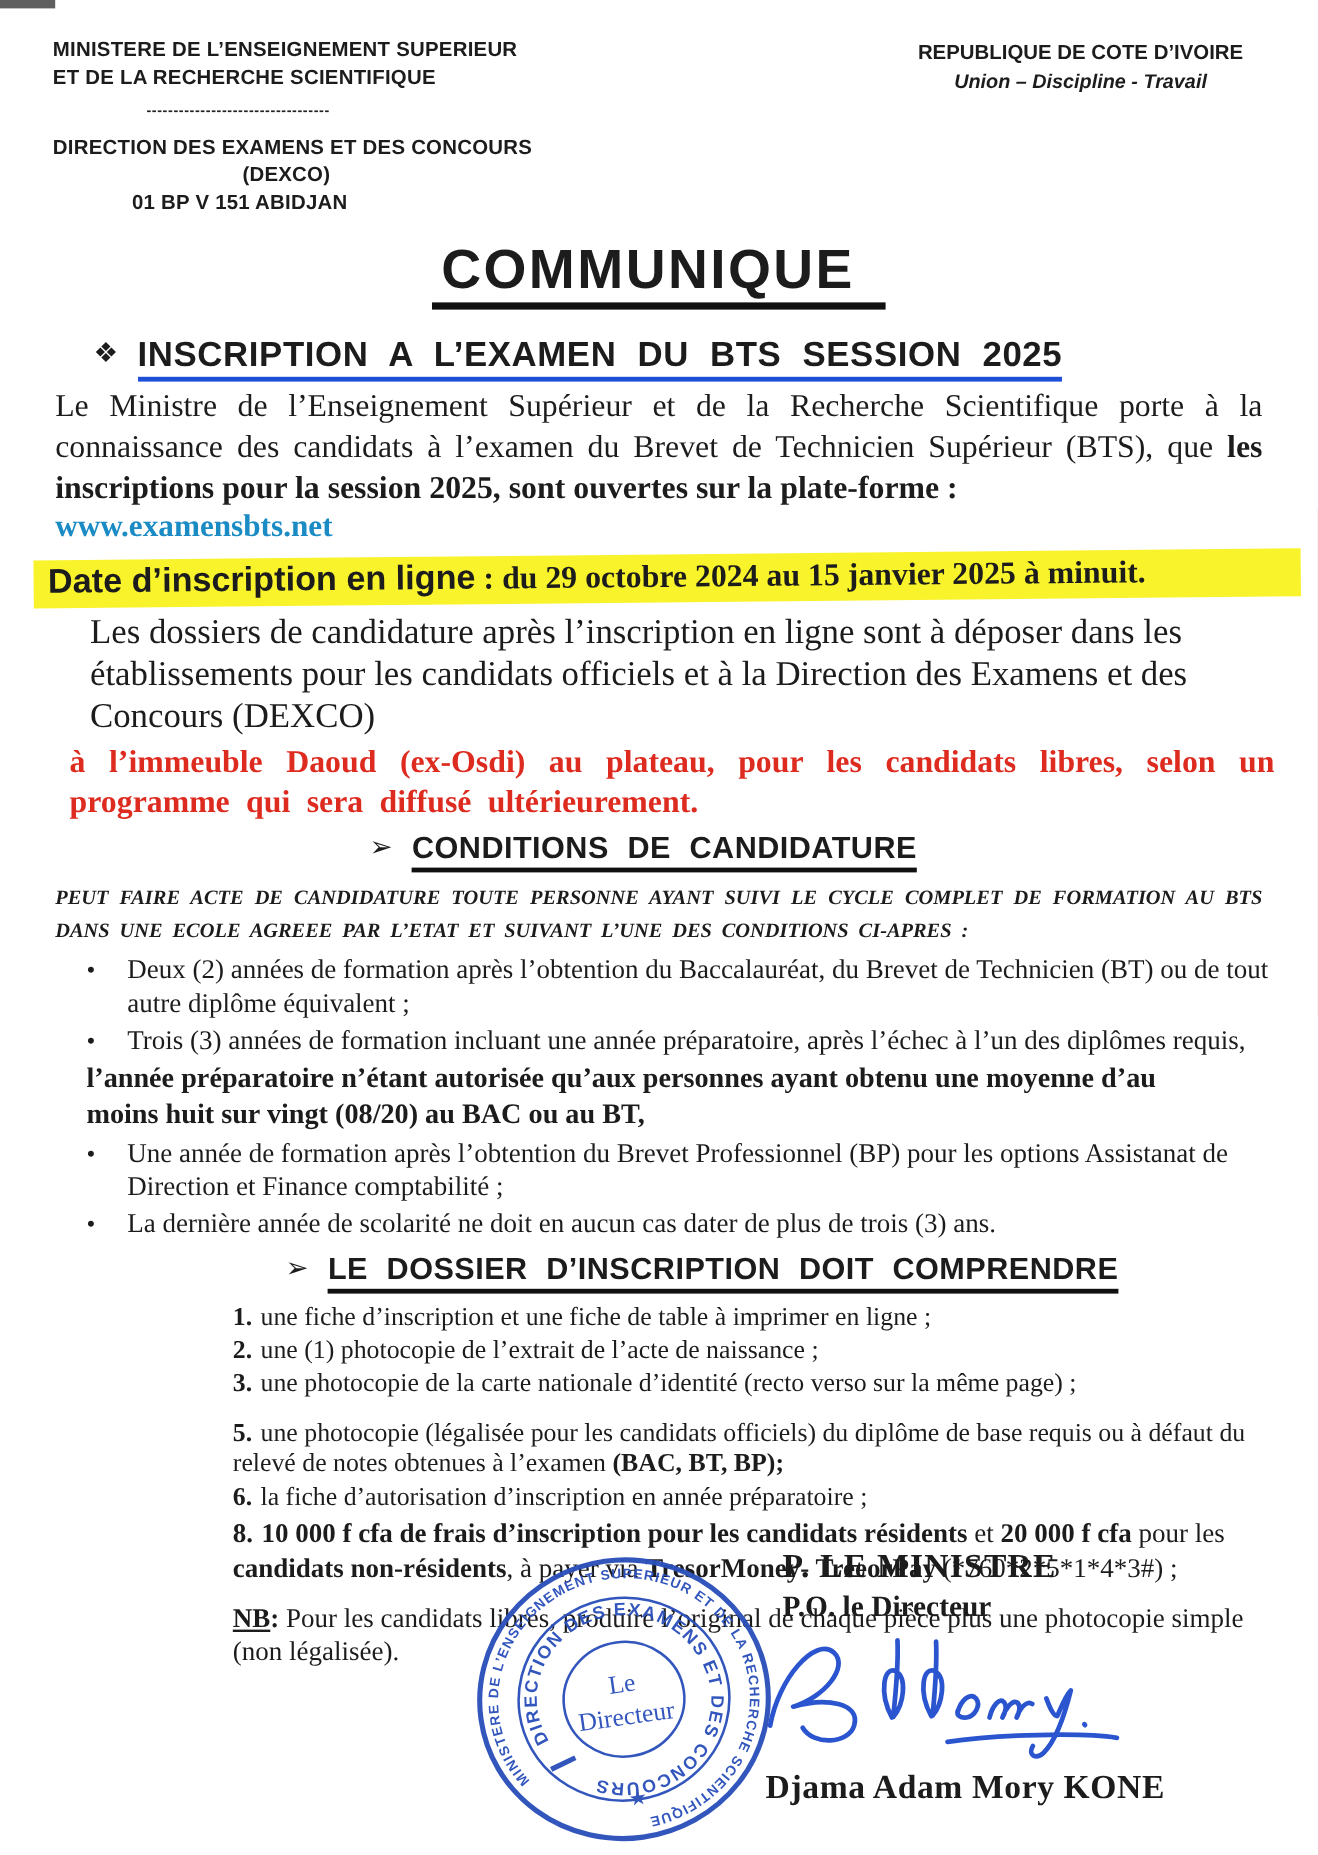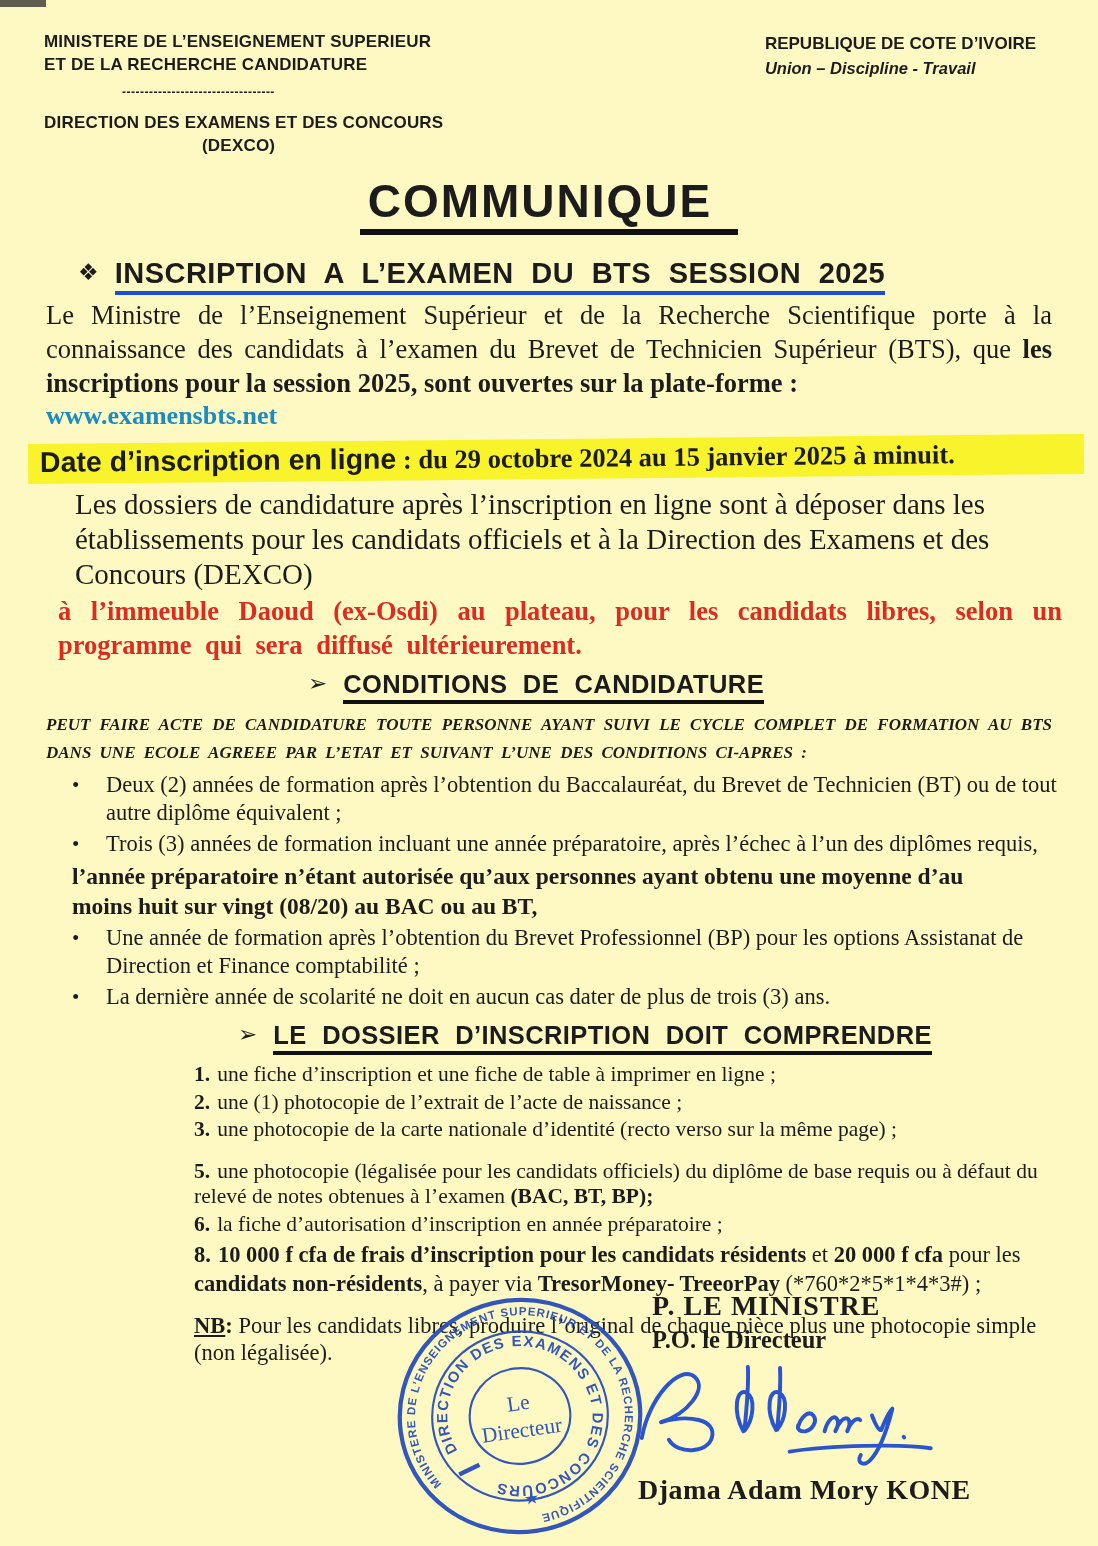--- a/index.html
+++ b/index.html
@@ -1,29 +1,29 @@
 <!DOCTYPE html>
 <html><head>
 <meta charset="utf-8">
 <style>
   html,body { margin:0; padding:0; background:#e8e8e4; }
   .page {
     position:relative; width:1098px; height:1546px; margin:0 auto;
-    background:#fef9c3; overflow:hidden;
+    background:#ffffff; overflow:hidden;
     font-family:"Liberation Serif","DejaVu Serif",serif; color:#1c1c1c;
   }
   .corner-mark { position:absolute; left:0; top:0; width:46px; height:7px; background:#2a2a2a; opacity:.75; }
 
   
   .header { display:flex; justify-content:space-between; padding:30px 26px 0 44px; }
   .header-left { width:470px; font-family:"Liberation Sans","DejaVu Sans",sans-serif; font-weight:bold; font-size:17px; line-height:23px; letter-spacing:.2px; }
   .sep-line { font-size:12px; letter-spacing:.5px; margin:5px 0 7px 78px; color:#222; }
   .dexco-ind { margin-left:158px; }
   .bp-ind { margin-left:66px; }
-  .header-right { text-align:left; font-family:"Liberation Sans","DejaVu Sans",sans-serif; font-weight:bold; font-size:17px; line-height:24px; margin-right:36px; margin-top:2px; }
+  .header-right { text-align:center; font-family:"Liberation Sans","DejaVu Sans",sans-serif; font-weight:bold; font-size:17px; line-height:24px; margin-right:36px; margin-top:2px; }
   .motto { font-style:italic; font-size:16.5px; }
 
   
   .title-wrap { text-align:center; margin-top:18px; }
   .doc-title {
     display:inline-block; font-family:"Liberation Sans","DejaVu Sans",sans-serif;
     font-weight:bold; font-size:46px; letter-spacing:2px;
     border-bottom:6px solid #101010; padding:0 26px 2px 8px; line-height:52px;
   }
 
@@ -89,24 +89,25 @@
 </style>
 </head>
 <body>
 
 <div class="page">
   <div class="corner-mark"></div>
 
   <div class="header">
     <div class="header-left">
       <div>MINISTERE DE L’ENSEIGNEMENT SUPERIEUR</div>
-      <div>ET DE LA RECHERCHE CANDIDATURE</div>
+      <div>ET DE LA RECHERCHE SCIENTIFIQUE</div>
       <div class="sep-line">----------------------------------</div>
       <div>DIRECTION DES EXAMENS ET DES CONCOURS</div>
       <div class="dexco-ind">(DEXCO)</div>
+      <div class="bp-ind">01 BP V 151 ABIDJAN</div>
     </div>
     <div class="header-right">
       <div>REPUBLIQUE DE COTE D’IVOIRE</div>
       <div class="motto">Union – Discipline - Travail</div>
     </div>
   </div>
 
   <div class="title-wrap">
     <span class="doc-title">COMMUNIQUE</span>
   </div>

